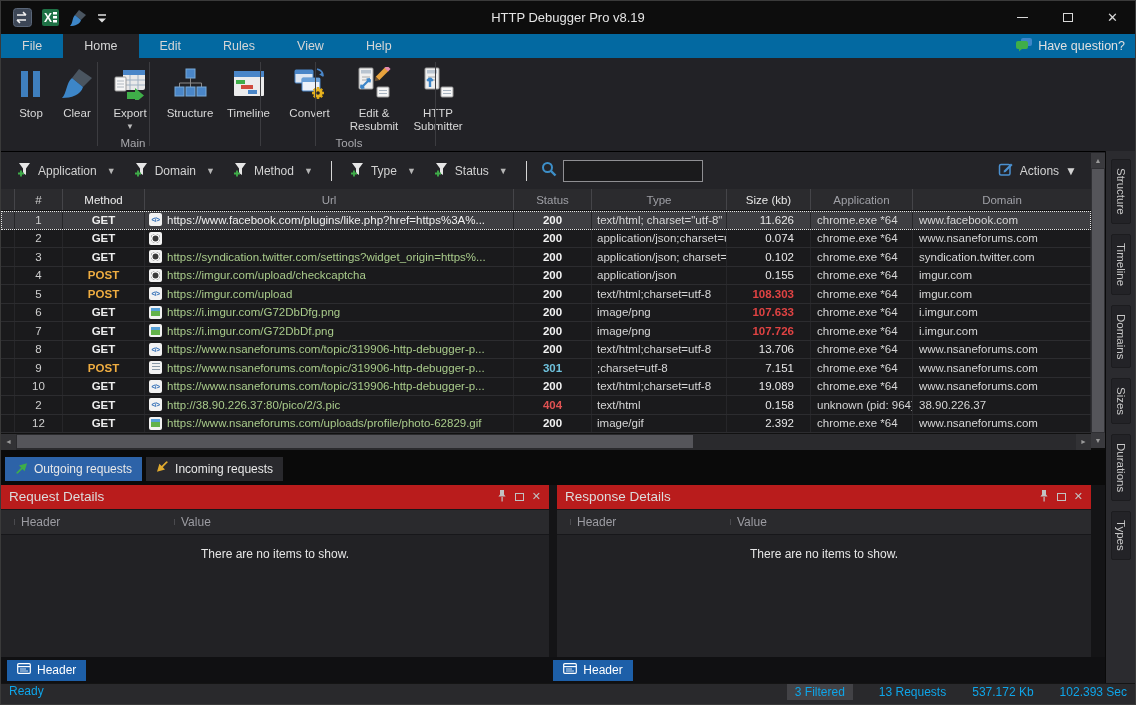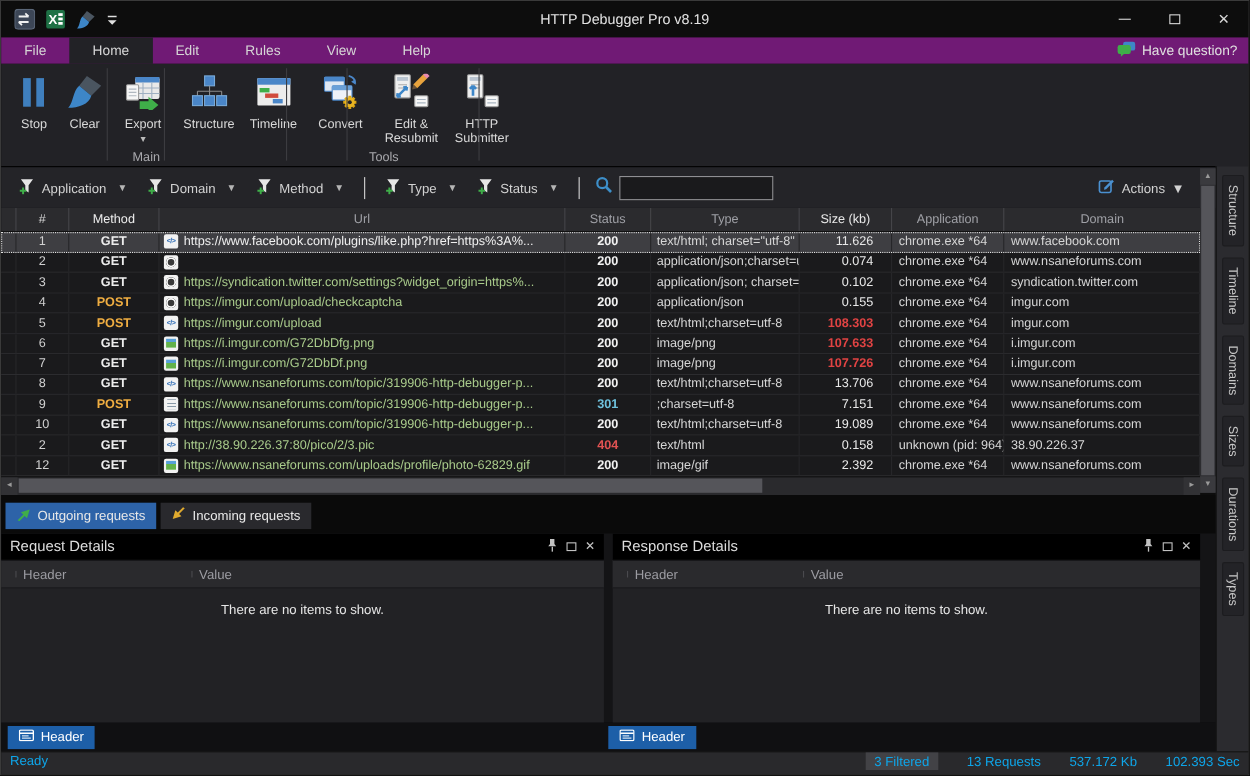--- a/index.html
+++ b/index.html
@@ -10,21 +10,21 @@
   .titlebar{height:33px;display:flex;align-items:center;position:relative;background:#0d0d0d;flex:0 0 auto;}
   .qat{display:flex;align-items:center;gap:9px;padding-left:12px;z-index:2;}
   .qat svg{display:block;}
   .title-text{position:absolute;left:0;right:0;text-align:center;font-size:13px;color:#e4e4e4;}
   .win-controls{margin-left:auto;display:flex;align-items:center;gap:0;z-index:2;}
   .win-btn{width:45px;height:30px;display:flex;align-items:center;justify-content:center;color:#d8d8d8;font-size:13px;}
   .min-glyph{width:11px;height:1.5px;background:#d8d8d8;}
   .max-glyph{width:10px;height:9px;border:1.5px solid #d8d8d8;}
 
   
-  .menubar{height:24px;display:flex;align-items:stretch;background:#701a75;flex:0 0 auto;position:relative;}
+  .menubar{height:24px;display:flex;align-items:stretch;background:#0369a1;flex:0 0 auto;position:relative;}
   .menu-item{padding:0 21px;display:flex;align-items:center;font-size:12.5px;color:#d6d6d6;}
   .menu-item.active{background:#222226;}
   .have-question{position:absolute;right:10px;top:0;height:100%;display:flex;align-items:center;gap:5px;font-size:12.5px;color:#e0e0e0;}
 
   
   .ribbon{height:93px;background:#222226;position:relative;flex:0 0 auto;display:flex;align-items:flex-start;padding:3px 0 0 8px;}
   .rbtn{height:80px;display:flex;flex-direction:column;align-items:center;padding-top:3px;position:relative;}
   .rbtn .ric{height:40px;display:flex;align-items:center;justify-content:center;}
   .rbtn .rlabel{font-size:11.5px;color:#d9d9d9;text-align:center;line-height:13px;margin-top:3px;}
   .rbtn .caret{font-size:8px;color:#bbb;margin-top:2px;}
@@ -83,21 +83,21 @@
 
   
   .tabstrip{height:35px;background:#0a0a0a;display:flex;align-items:flex-end;padding:0 0 4px 4px;gap:4px;}
   .stream-tab{height:24px;display:flex;align-items:center;gap:6px;padding:0 10px;font-size:12px;color:#e8e8e8;background:#29292d;}
   .stream-tab.active{background:var(--accent_blue);}
 
   
   .panels{height:174px;display:flex;background:#141416;}
   .panel{display:flex;flex-direction:column;background:#222225;}
   .panel.request{width:548px;} .panel.response{width:534px;margin-left:8px;}
-  .panel-title{height:24px;background:#000000;display:flex;align-items:center;padding:12px 8px;font-size:13.5px;color:#dcdcdc;}
+  .panel-title{height:24px;background:#b91c1c;display:flex;align-items:center;padding:12px 8px;font-size:13.5px;color:#dcdcdc;}
   .panel-icons{margin-left:auto;display:flex;align-items:center;gap:8px;color:#c2c2c2;}
   .pmax{width:9px;height:8px;border:1.5px solid #c2c2c2;}
   .pclose{font-size:11px;}
   .panel-cols{height:26px;background:#2a2a2d;border-top:1px solid #17171a;border-bottom:1px solid #17171a;display:flex;align-items:center;font-size:12px;color:#9c9ca2;}
   .pc-header{width:160px;padding-left:20px;position:relative;}
   .pc-header::before,.pc-value::before{content:"";position:absolute;left:13px;top:4px;bottom:4px;width:1px;background:#4a4a4e;}
   .pc-value{flex:1;padding-left:20px;position:relative;}
   .panel-body{flex:1;display:flex;justify-content:center;padding-top:12px;font-size:12px;color:#e6e6e6;}
 
   

